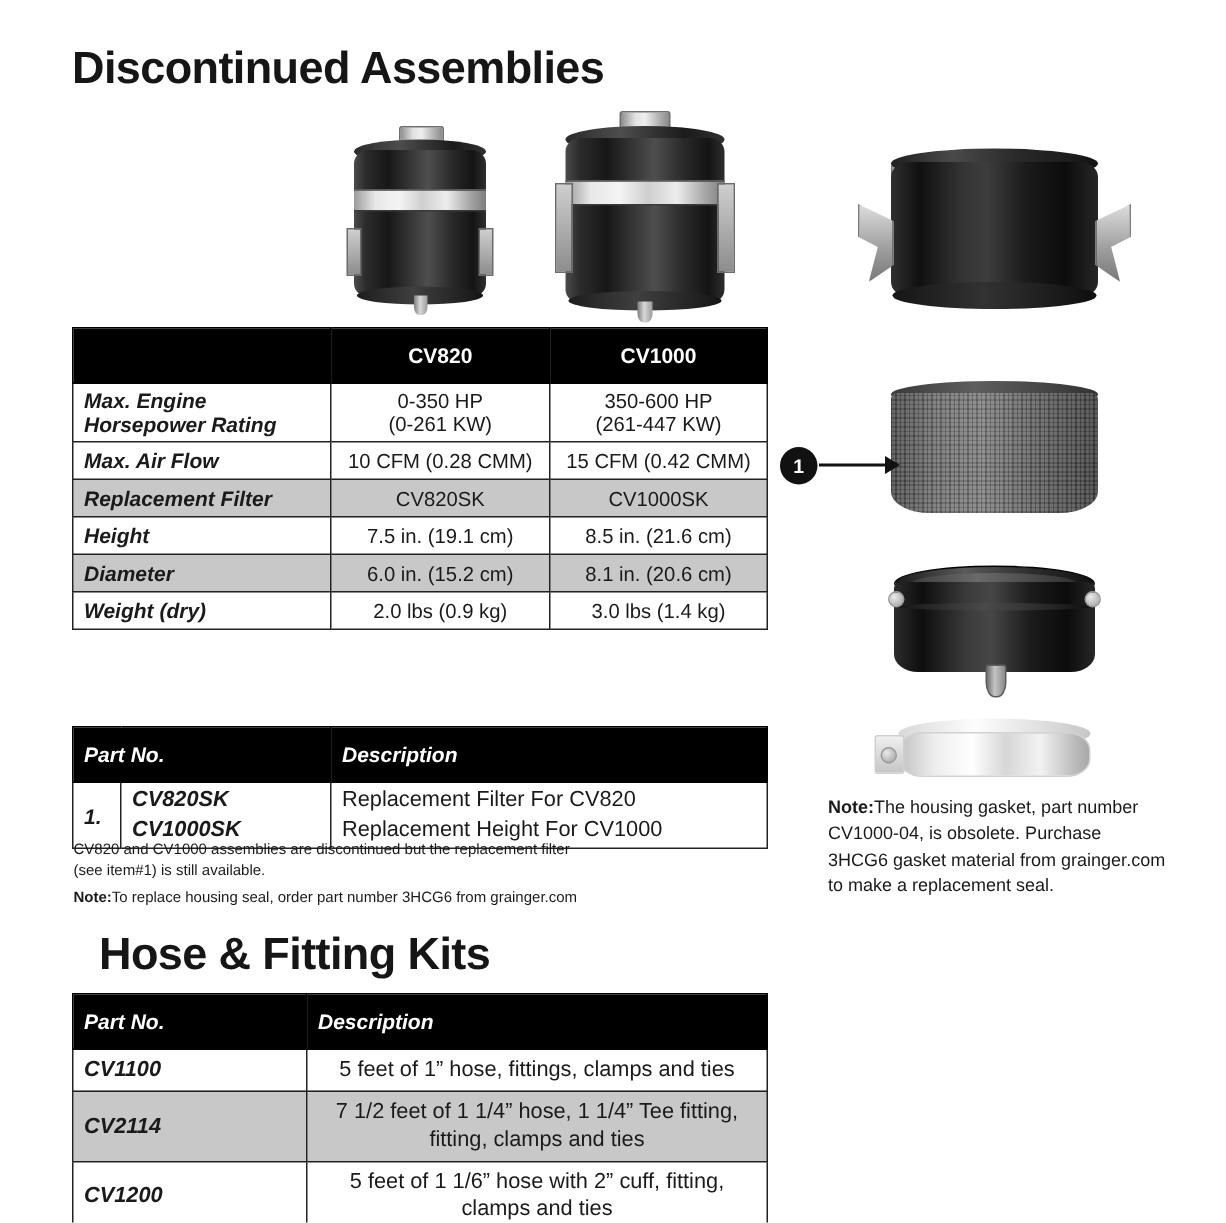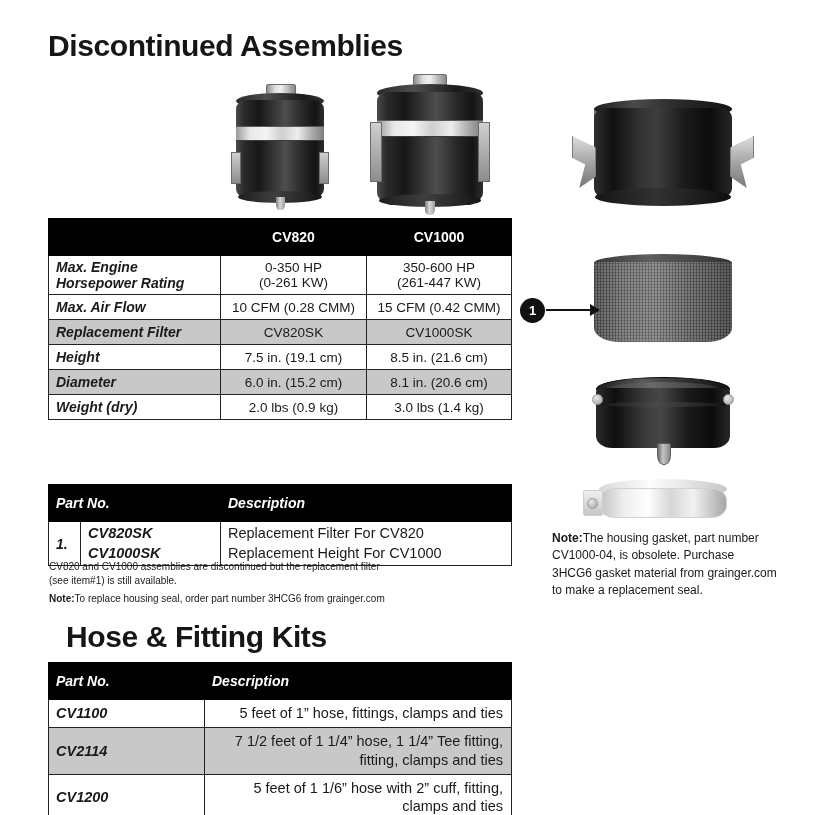--- a/index.html
+++ b/index.html
@@ -105,21 +105,21 @@
     top: 662px;
     width: 463px;
   }
   #hose-table .hose-part {
     font-weight: bold;
     font-style: italic;
     text-align: left;
     font-size: 14.5px;
   }
   #hose-table .hose-desc {
-    text-align: right;
+    text-align: center;
     font-size: 14.5px;
     line-height: 1.3;
     padding: 4px 8px;
     margin-left: 16px;
   }
 
   
   .note-block {
     position: absolute;
     font-size: 10px;

